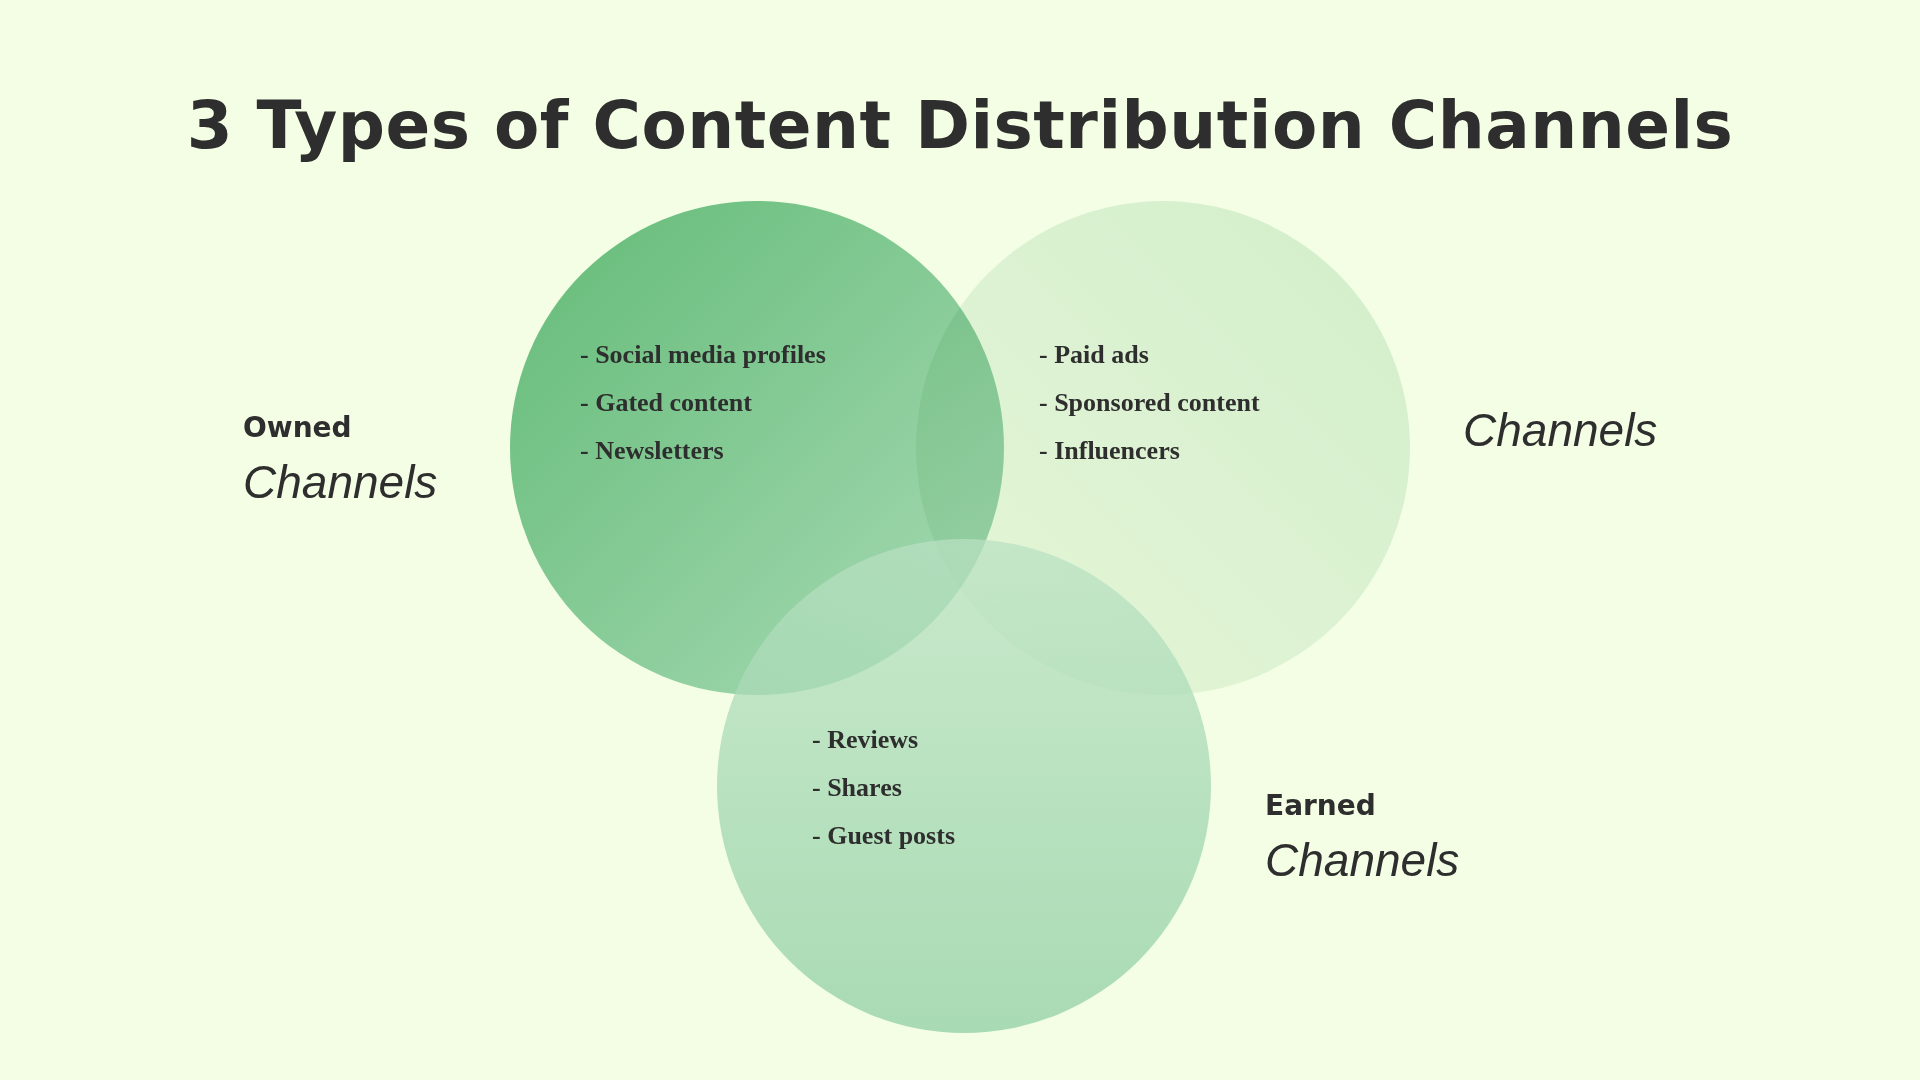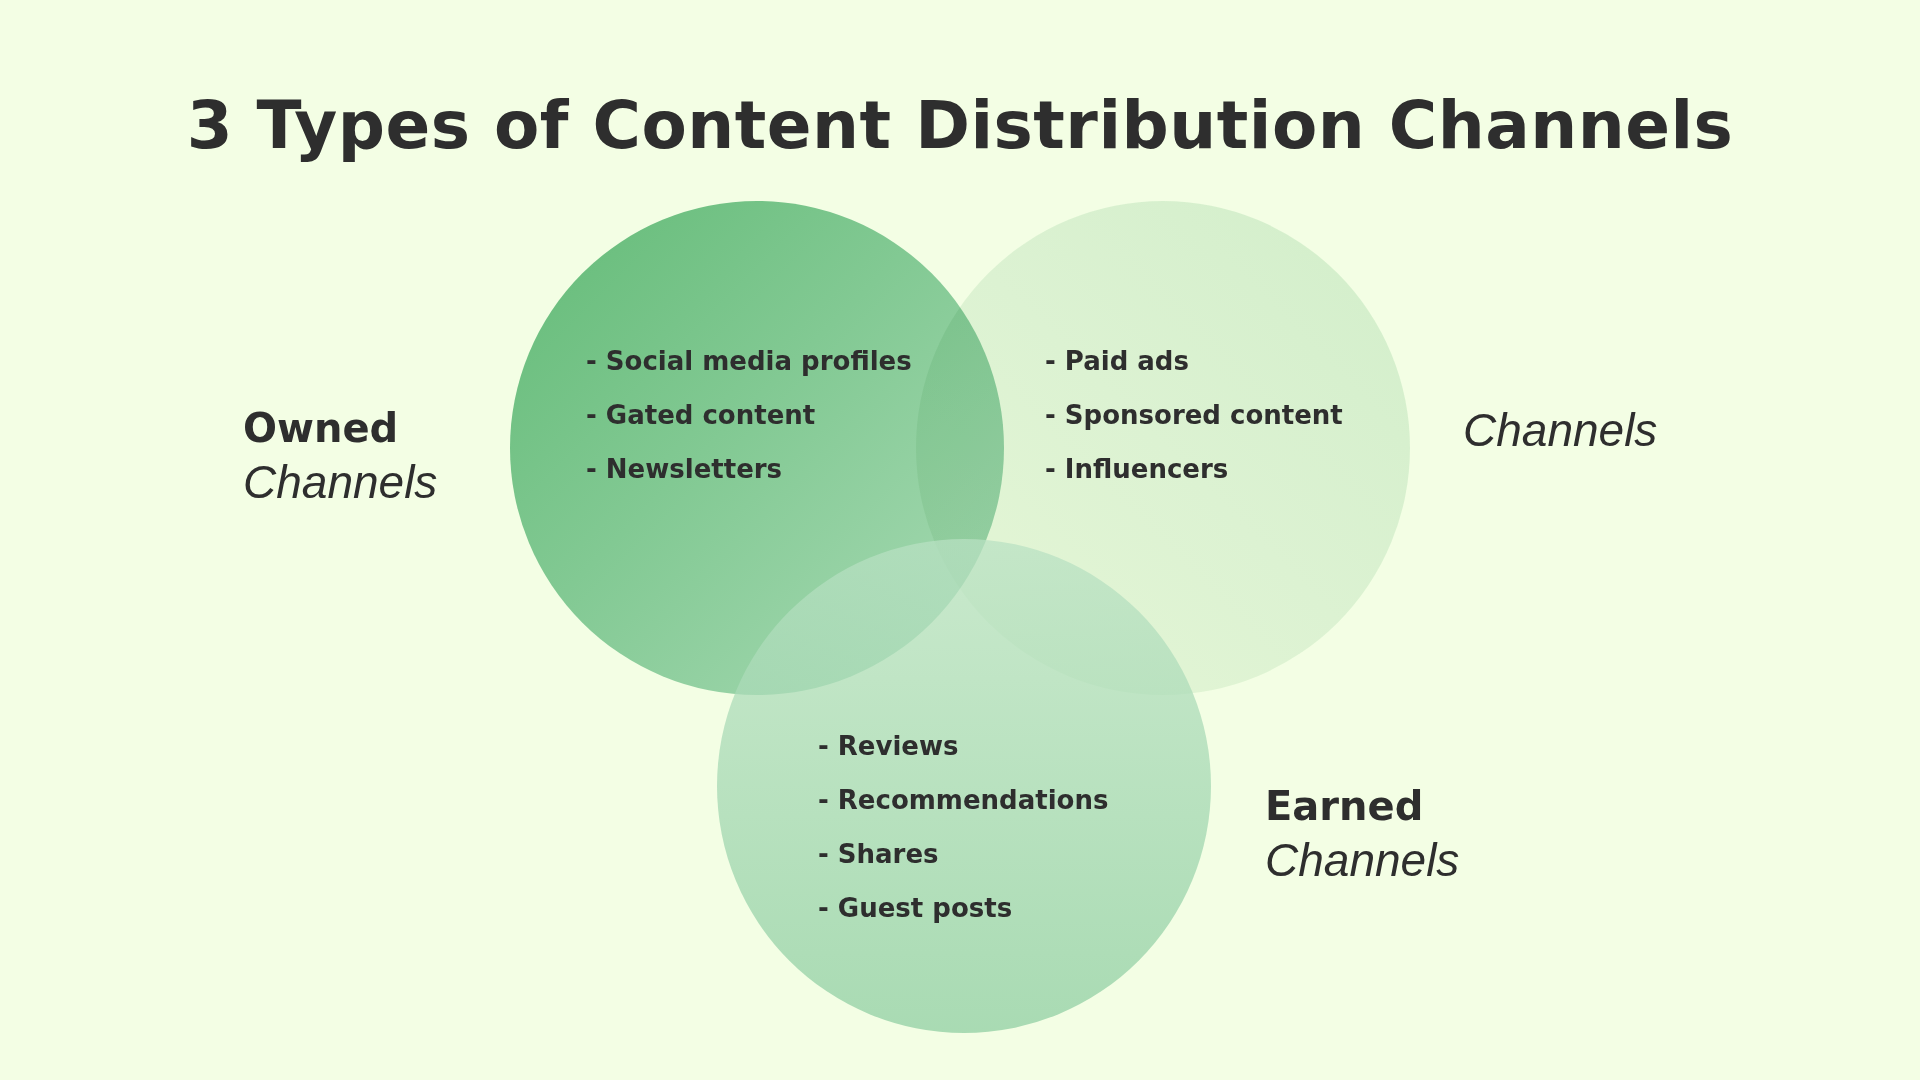--- a/index.html
+++ b/index.html
@@ -40,33 +40,33 @@
     }
     .list {
       position: absolute; margin: 0; padding: 0; list-style: none;
       font-family: "DejaVu Sans", sans-serif;
       font-weight: bold;
       font-size: 26px;
       line-height: 48px;
       color: #2e2e2e;
       white-space: nowrap;
     }
-    .list li { margin: 6px; padding: 0; }
+    .list li { margin: 0; padding: 0; font-family: Liberation Serif, serif; }
     .list-owned { left: 580px; top: 331px; }
     .list-paid { left: 1039px; top: 331px; }
     .list-earned { left: 812px; top: 716px; }
     .label {
       position: absolute;
       color: #2e2e2e;
     }
     .label .main {
       display: block;
       font-family: "DejaVu Sans", sans-serif;
       font-weight: bold;
-      font-size: 40px;
+      font-size: 28px;
       line-height: 52px;
     }
     .label .sub {
       display: block;
       font-family: Liberation Sans, sans-serif;
       font-style: italic;
       font-size: 46px;
       line-height: 56px;
     }
     .label-owned { left: 243px; top: 402px; }
@@ -89,21 +89,20 @@
 </ul>
 
 <ul class="list list-paid">
   <li>- Paid ads</li>
   <li>- Sponsored content</li>
   <li>- Influencers</li>
 </ul>
 
 <ul class="list list-earned">
   <li>- Reviews</li>
-  <li>- Recommendations</li>
   <li>- Shares</li>
   <li>- Guest posts</li>
 </ul>
 
 <div class="label label-owned">
   <span class="main">Owned</span>
   <span class="sub">Channels</span>
 </div>
 
 <div class="label label-paid">

